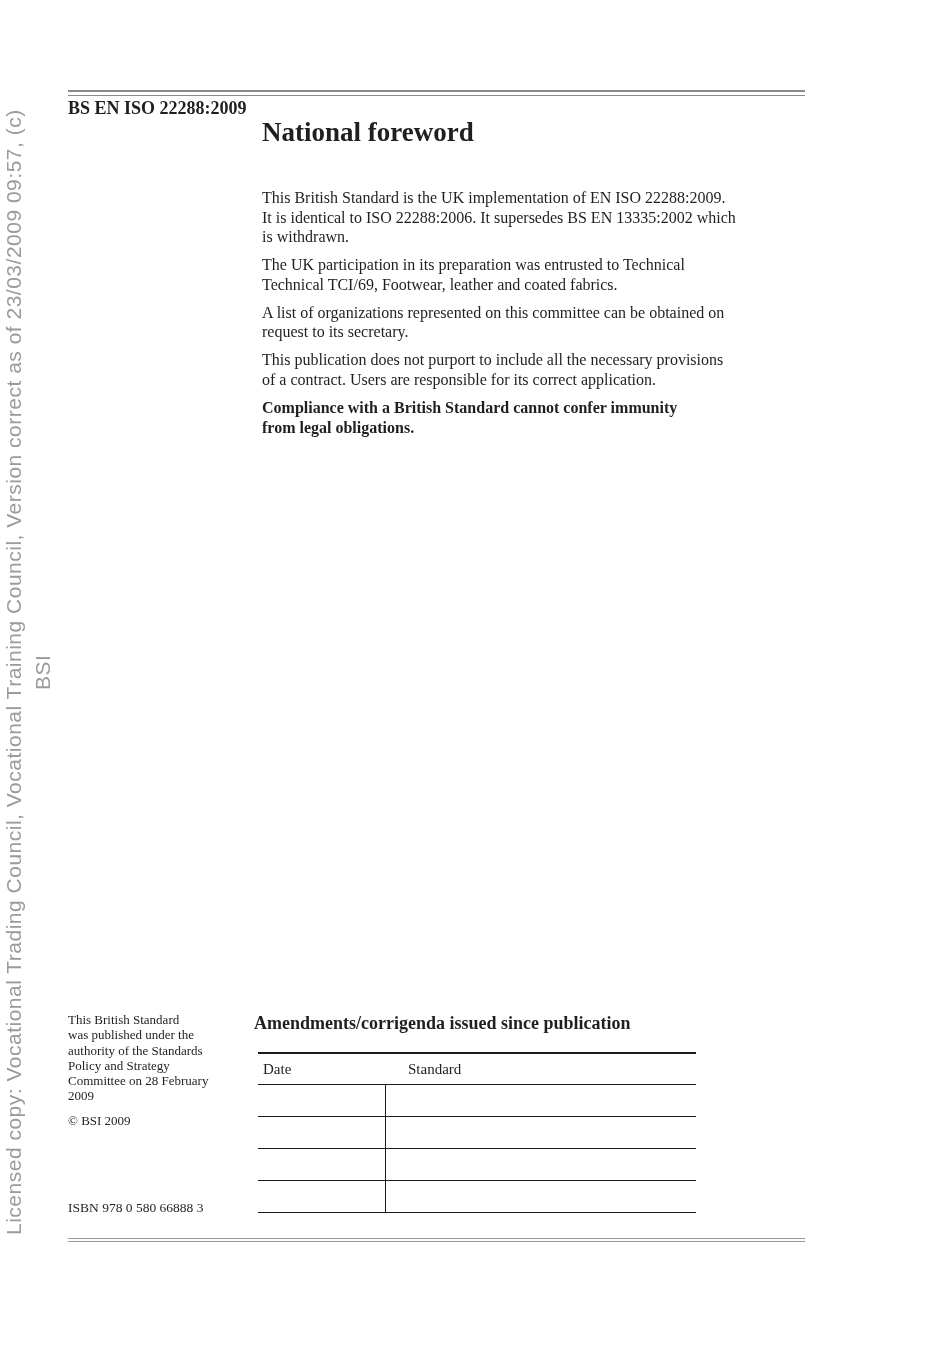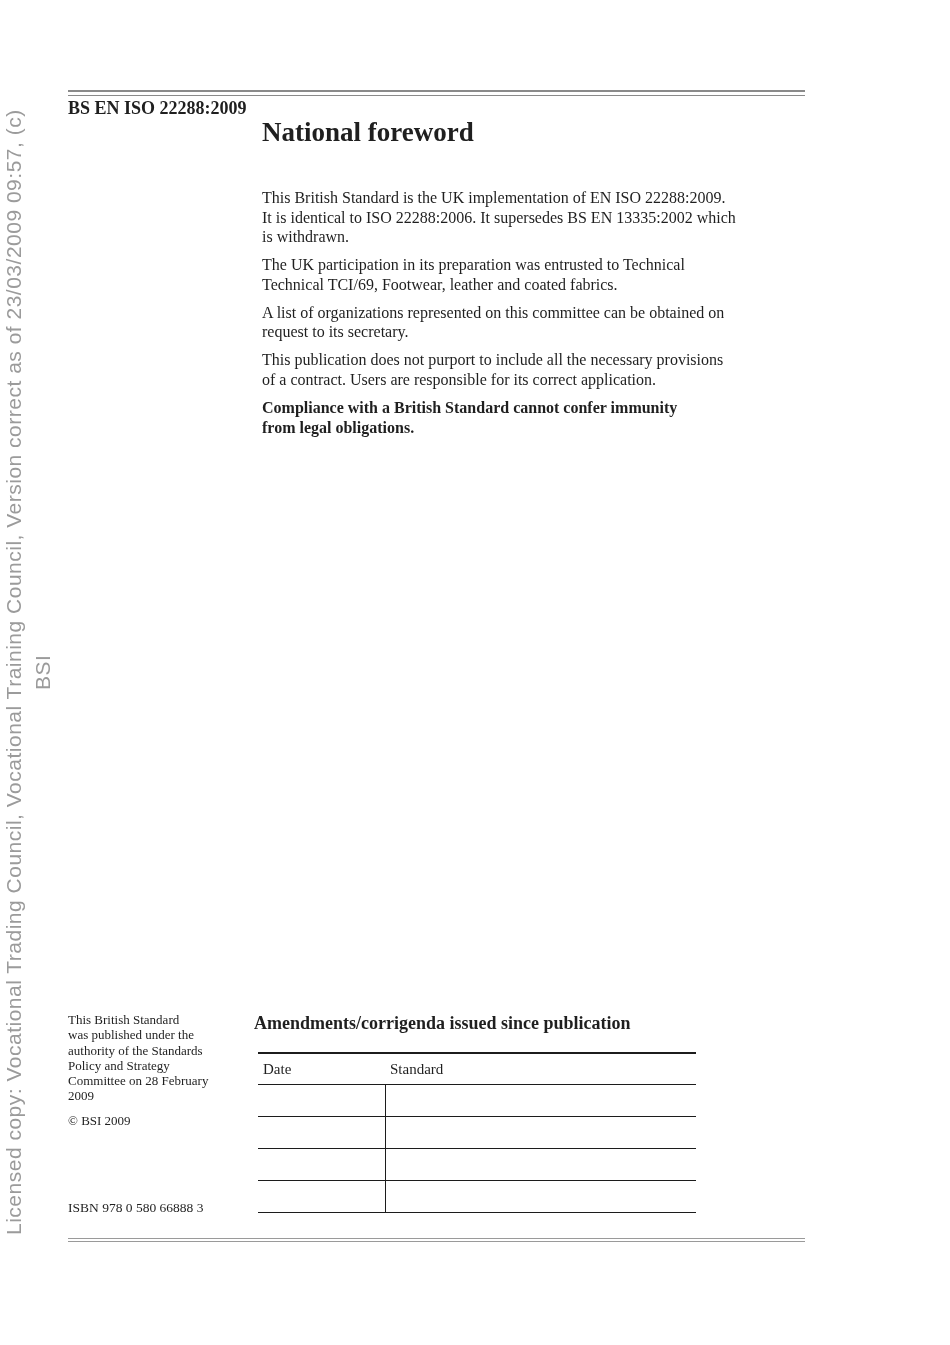--- a/index.html
+++ b/index.html
@@ -121,20 +121,21 @@
     top: 1052px;
     width: 438px;
     border-top: 2px solid #1c1c1c;
   }
   .amend-header {
     display: flex;
     height: 31px;
     align-items: center;
     border-bottom: 1px solid #1c1c1c;
     font-size: 15px;
+    gap: 18px;
   }
   .amend-header .hcell-date { width: 127px; padding-left: 5px; }
   .amend-header .hcell-comments { flex: 1; padding-left: 5px; }
   .amend-row {
     display: flex;
     height: 32px;
     border-bottom: 1px solid #1c1c1c;
   }
   .amend-cell-date { width: 127px; }
   .amend-cell-comments { flex: 1; border-left: 1px solid #1c1c1c; }

